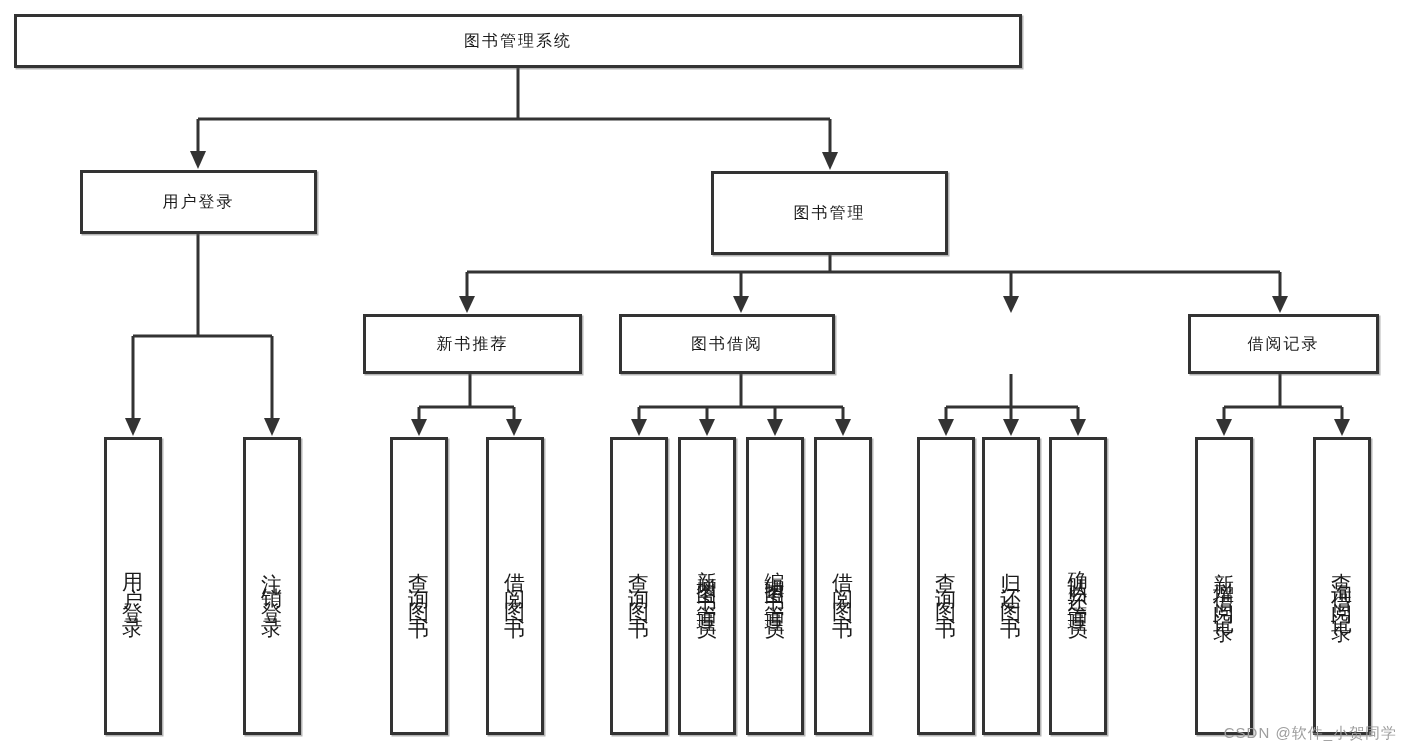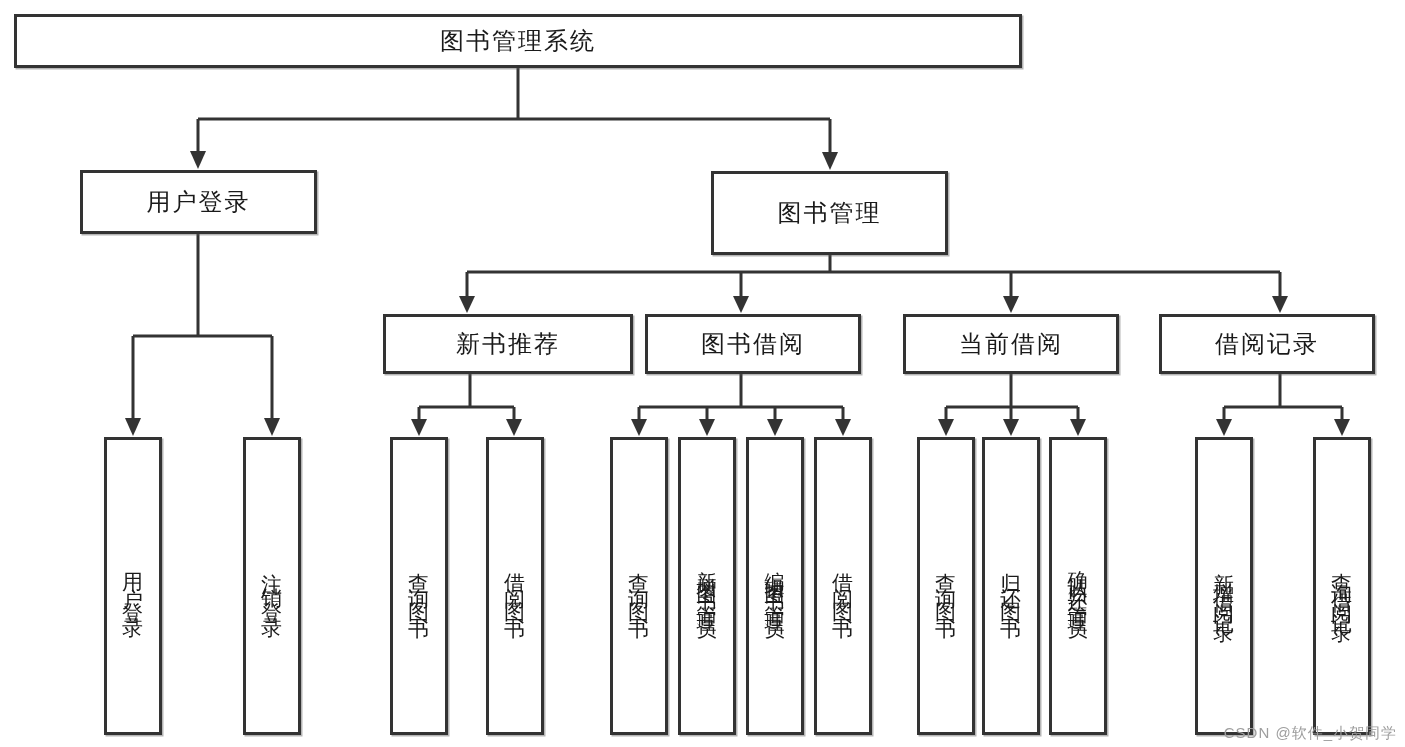--- a/index.html
+++ b/index.html
@@ -20,21 +20,21 @@
   .connectors{position:absolute;left:0;top:0;width:1405px;height:747px;}
   .box{
     position:absolute;
     background:#fff;
     border:3px solid var(--line);
     box-sizing:border-box;
     display:flex;align-items:center;justify-content:center;
     box-shadow:1.5px 1.5px 0 rgba(90,90,90,.45);
   }
   .h-label{
-    font-size:24px;
+    font-size:16px;
     letter-spacing:2px;
     white-space:nowrap;
   }
   .leaf{top:437px;width:58px;height:298px;}
   .v-label{
     writing-mode:vertical-rl;
     text-orientation:mixed;
     font-size:21px;
     line-height:1;
   }
@@ -92,30 +92,27 @@
     <span class="h-label">图书管理系统</span>
   </div>
 
   <div class="box" style="left:80px;top:170px;width:237px;height:64px">
     <span class="h-label">用户登录</span>
   </div>
   <div class="box" style="left:711px;top:171px;width:237px;height:84px">
     <span class="h-label">图书管理</span>
   </div>
 
-  <div class="box" style="left:383px;top:314px;width:250px;height:60px">
+  <div class="box" style="left:363px;top:314px;width:219px;height:60px">
     <span class="h-label">新书推荐</span>
   </div>
-  <div class="box" style="left:645px;top:314px;width:216px;height:60px">
+  <div class="box" style="left:619px;top:314px;width:216px;height:60px">
     <span class="h-label">图书借阅</span>
   </div>
-  <div class="box" style="left:903px;top:314px;width:216px;height:60px">
-    <span class="h-label">当前借阅</span>
-  </div>
-  <div class="box" style="left:1159px;top:314px;width:216px;height:60px">
+  <div class="box" style="left:1188px;top:314px;width:191px;height:60px">
     <span class="h-label">借阅记录</span>
   </div>
 
   <div class="box leaf" style="left:104px">
     <span class="v-label len4">用户登录</span>
   </div>
   <div class="box leaf" style="left:243px">
     <span class="v-label len4">注销登录</span>
   </div>
 

